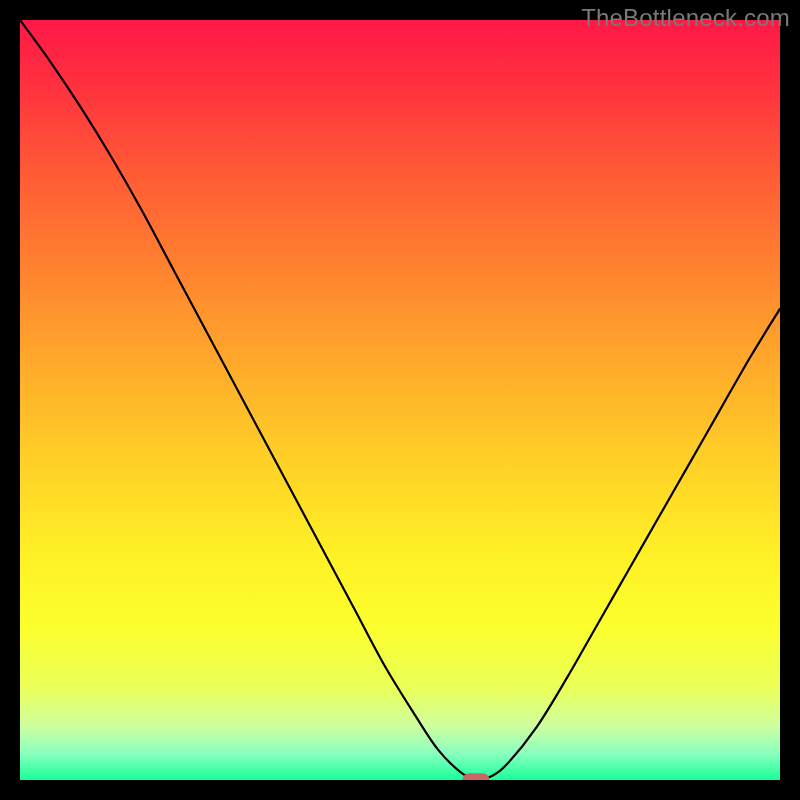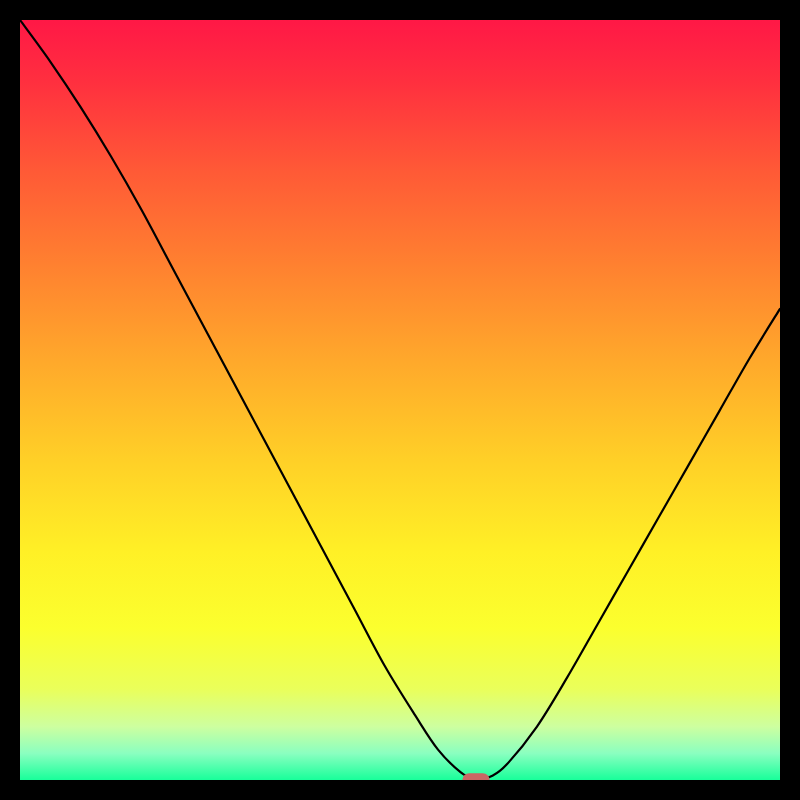--- a/index.html
+++ b/index.html
@@ -50,20 +50,21 @@
   }
   .marker {
     fill: #ca6664;
     stroke: none;
   }
 </style>
 </head>
 <body>
 
 <div class="frame">
+  <div class="watermark">TheBottleneck.com</div>
 
   <div class="plot-area">
     <svg viewBox="0 0 100 100" preserveAspectRatio="none">
       <defs>
         <linearGradient id="bg-grad" x1="0" y1="0" x2="0" y2="1">
             <stop offset="0%" stop-color="#ff1846"></stop>
             <stop offset="8%" stop-color="#ff2f3f"></stop>
             <stop offset="20%" stop-color="#ff5a36"></stop>
             <stop offset="32%" stop-color="#ff8030"></stop>
             <stop offset="45%" stop-color="#ffa92b"></stop>

